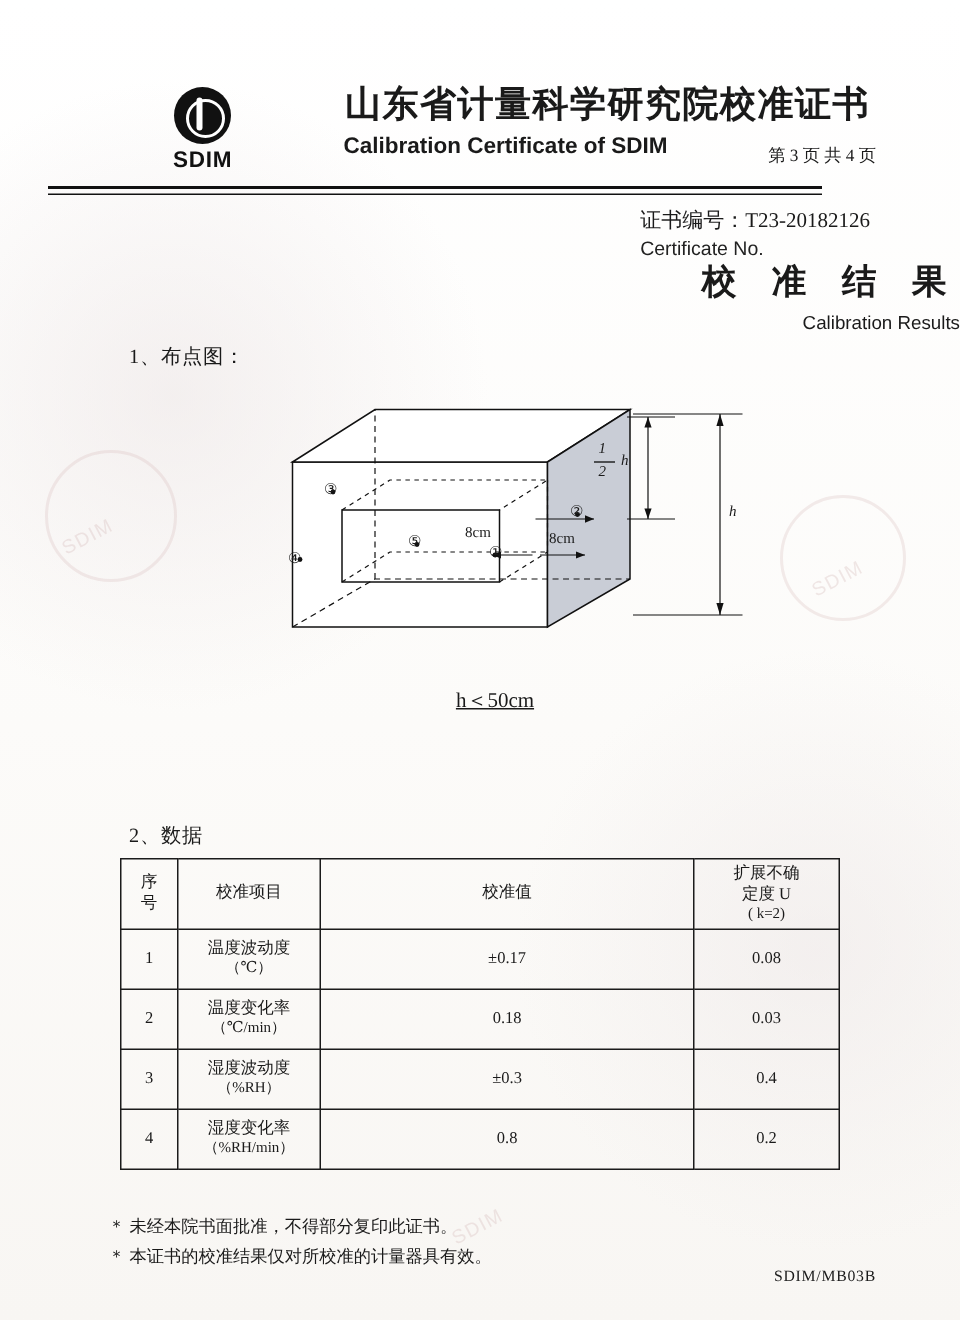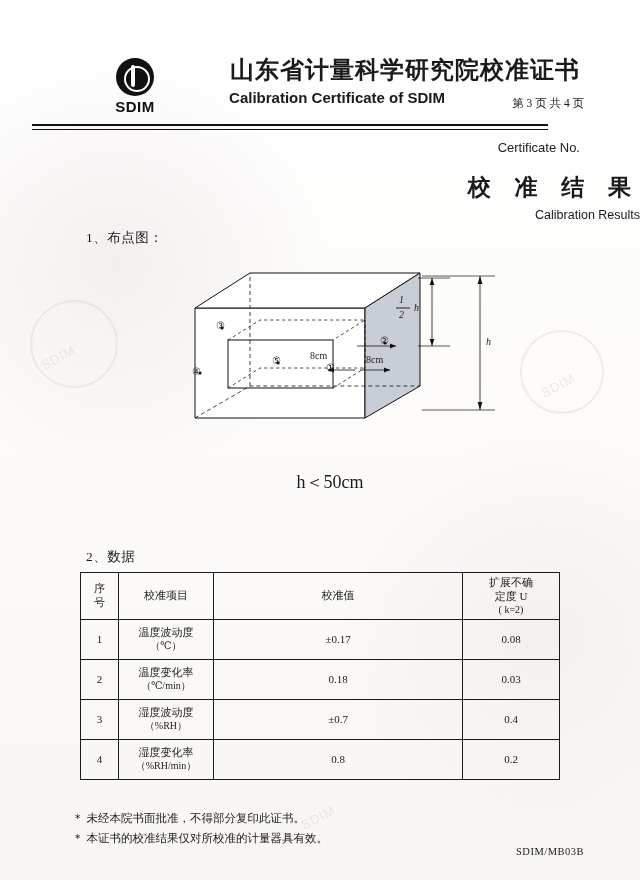--- a/index.html
+++ b/index.html
@@ -190,23 +190,24 @@
   }
   .dim-label {
     position: absolute;
     font-family: "Liberation Serif", serif;
     font-size: 10px;
   }
   .h-cap {
     position: absolute;
     left: 0;
     right: 0;
-    top: 212px;
+    top: 200px;
     text-align: center;
-    font-size: 18px;
+    font-size: 14px;
+    text-decoration: underline;
   }
 
   
   .table-wrap {
     position: absolute;
     left: 80px;
     top: 572px;
     width: 480px;
   }
   table.calib {
@@ -272,20 +273,23 @@
       <div class="logo-text">SDIM</div>
     </div>
     <div class="title-zh">山东省计量科学研究院校准证书</div>
     <div class="title-en">Calibration Certificate of SDIM</div>
     <div class="page-num">第 3 页 共 4 页</div>
   </div>
   <div class="rule"></div>
   <div class="rule thin"></div>
 
   <div class="cert-block">
+    <div class="cert-line">
+      <span>证书编号：</span><span>T23-20182126</span>
+    </div>
     <div class="cert-sub">Certificate No.</div>
   </div>
 
   <div class="results-title">
     <div class="results-zh">校 准 结 果</div>
     <div class="results-en">Calibration Results</div>
   </div>
 
   <div class="heading h-layout">1、布点图：</div>
   <div class="heading h-data">2、数据</div>
@@ -390,21 +394,21 @@
           </td>
           <td>0.18</td>
           <td>0.03</td>
         </tr>
         <tr>
           <td>3</td>
           <td>
             <div>湿度波动度</div>
             <div class="small-sub">（%RH）</div>
           </td>
-          <td>±0.7</td>
+          <td>±0.3</td>
           <td>0.4</td>
         </tr>
         <tr>
           <td>4</td>
           <td>
             <div>湿度变化率</div>
             <div class="small-sub">（%RH/min）</div>
           </td>
           <td>0.8</td>
           <td>0.2</td>

